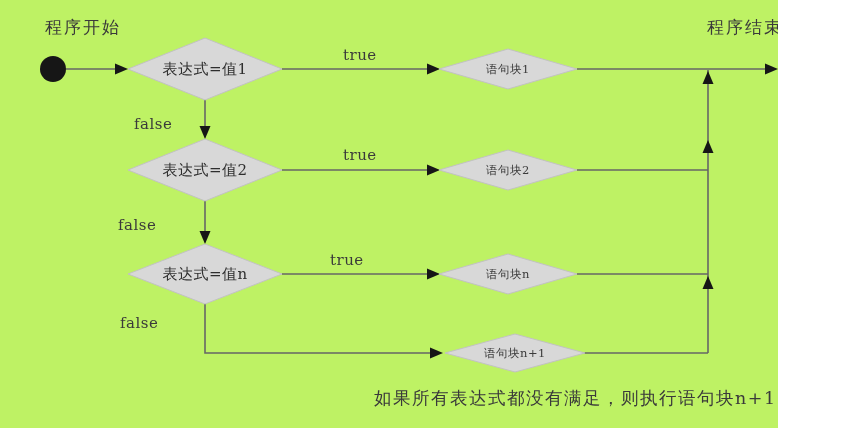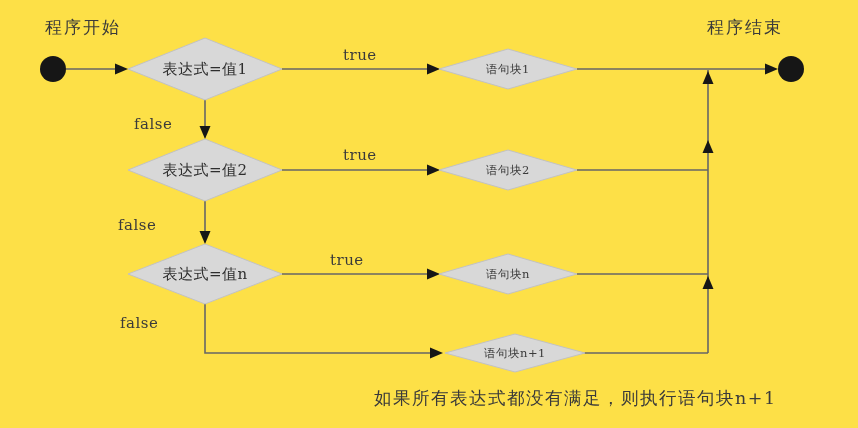--- a/index.html
+++ b/index.html
@@ -1,18 +1,18 @@
 <!DOCTYPE html>
 <html><head>
 <meta charset="utf-8">
 <style>
   html, body { margin: 0; padding: 0; background: #ffffff; }
   .stage {
-    width: 858px; height: 428px; position: relative;
-    background: #fde047; overflow: hidden;
+    width: 778px; height: 428px; position: relative;
+    background: #bef264; overflow: hidden;
     font-family: "DejaVu Serif", "Liberation Serif", serif;
   }
   svg { display: block; }
   .connector { stroke: #666666; stroke-width: 1.6; fill: none; }
   .node-shape { stroke: #c2c2c2; stroke-width: 1; }
   .arrowhead { stroke: none; }
   .t-title { font-size: 17px; letter-spacing: 2px; fill: #3a3a3a; }
   .t-branch { font-size: 15px; fill: #3a3a3a; letter-spacing: 0.5px; }
   .t-decision { font-size: 15px; fill: #2e2e2e; text-anchor: middle; letter-spacing: 0.5px; }
   .t-statement { font-size: 11.5px; fill: #3a3a3a; text-anchor: middle; letter-spacing: 0.5px; }

